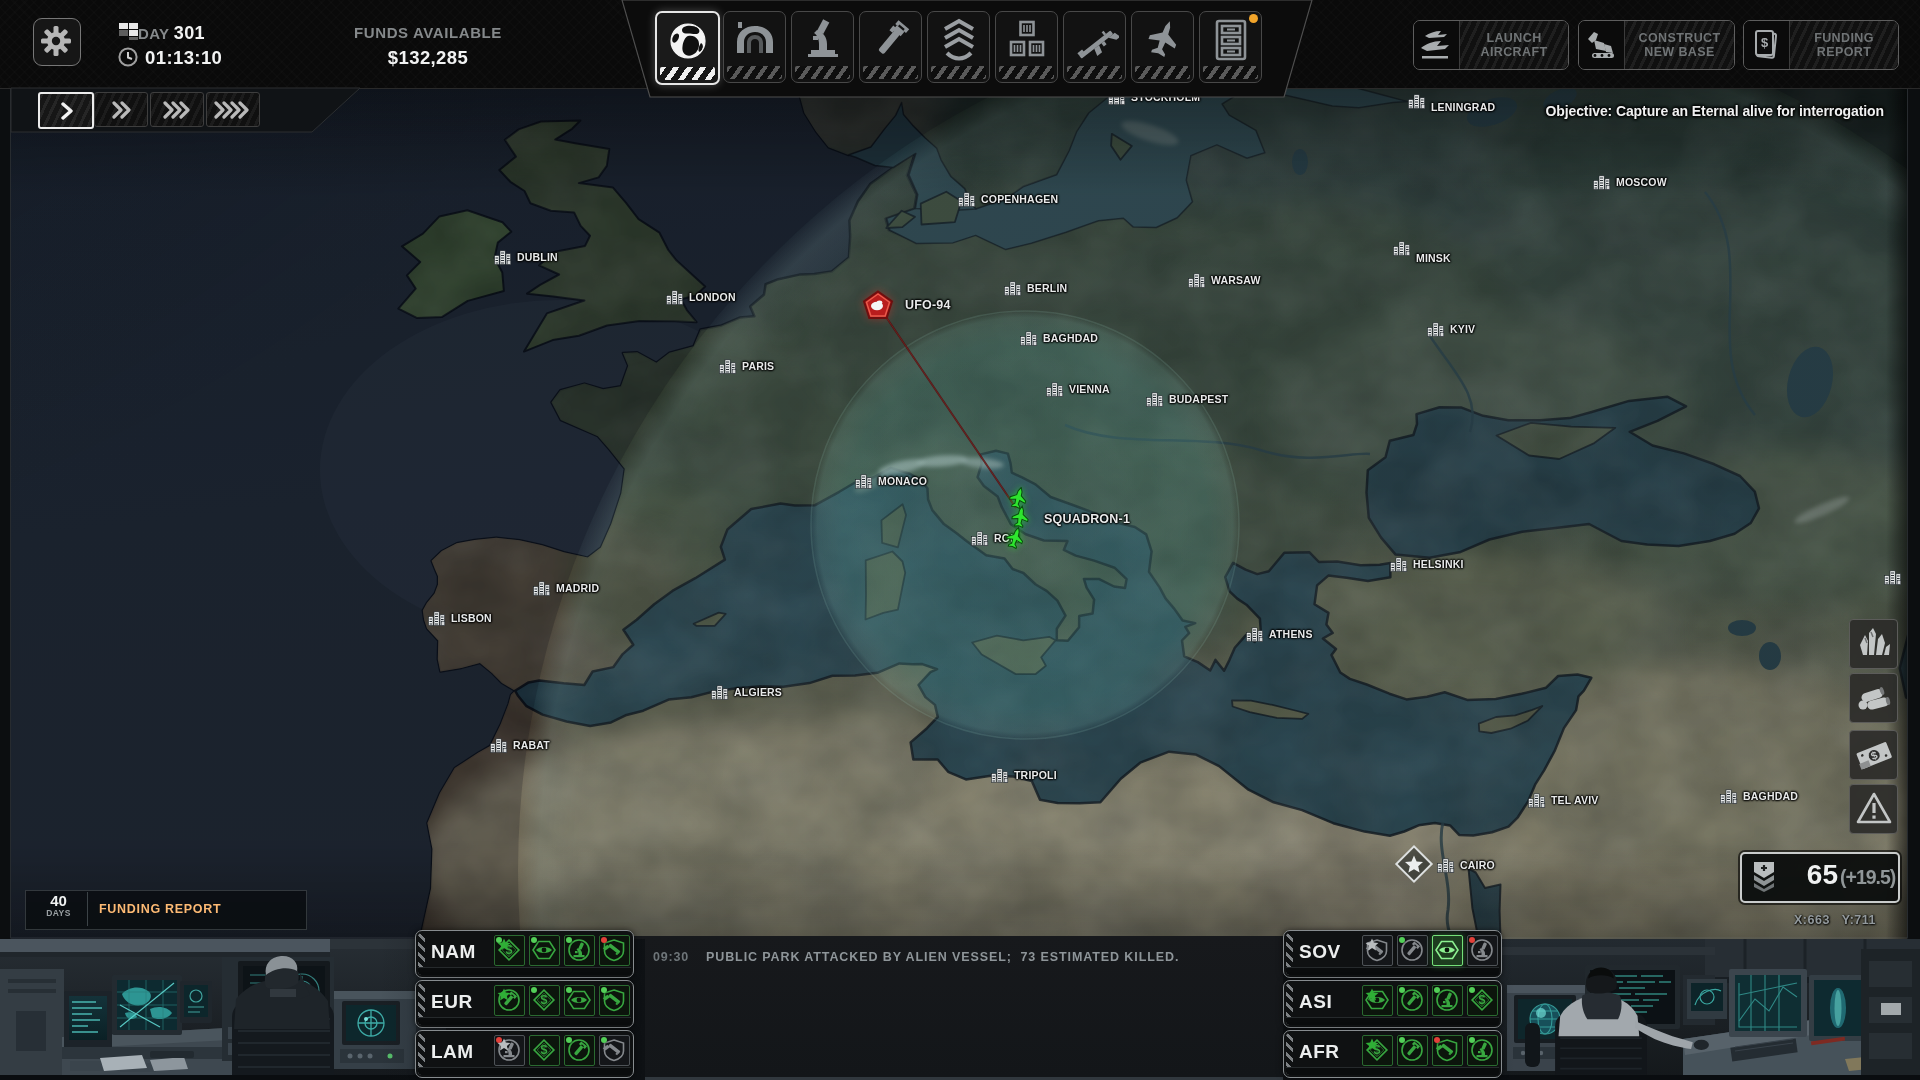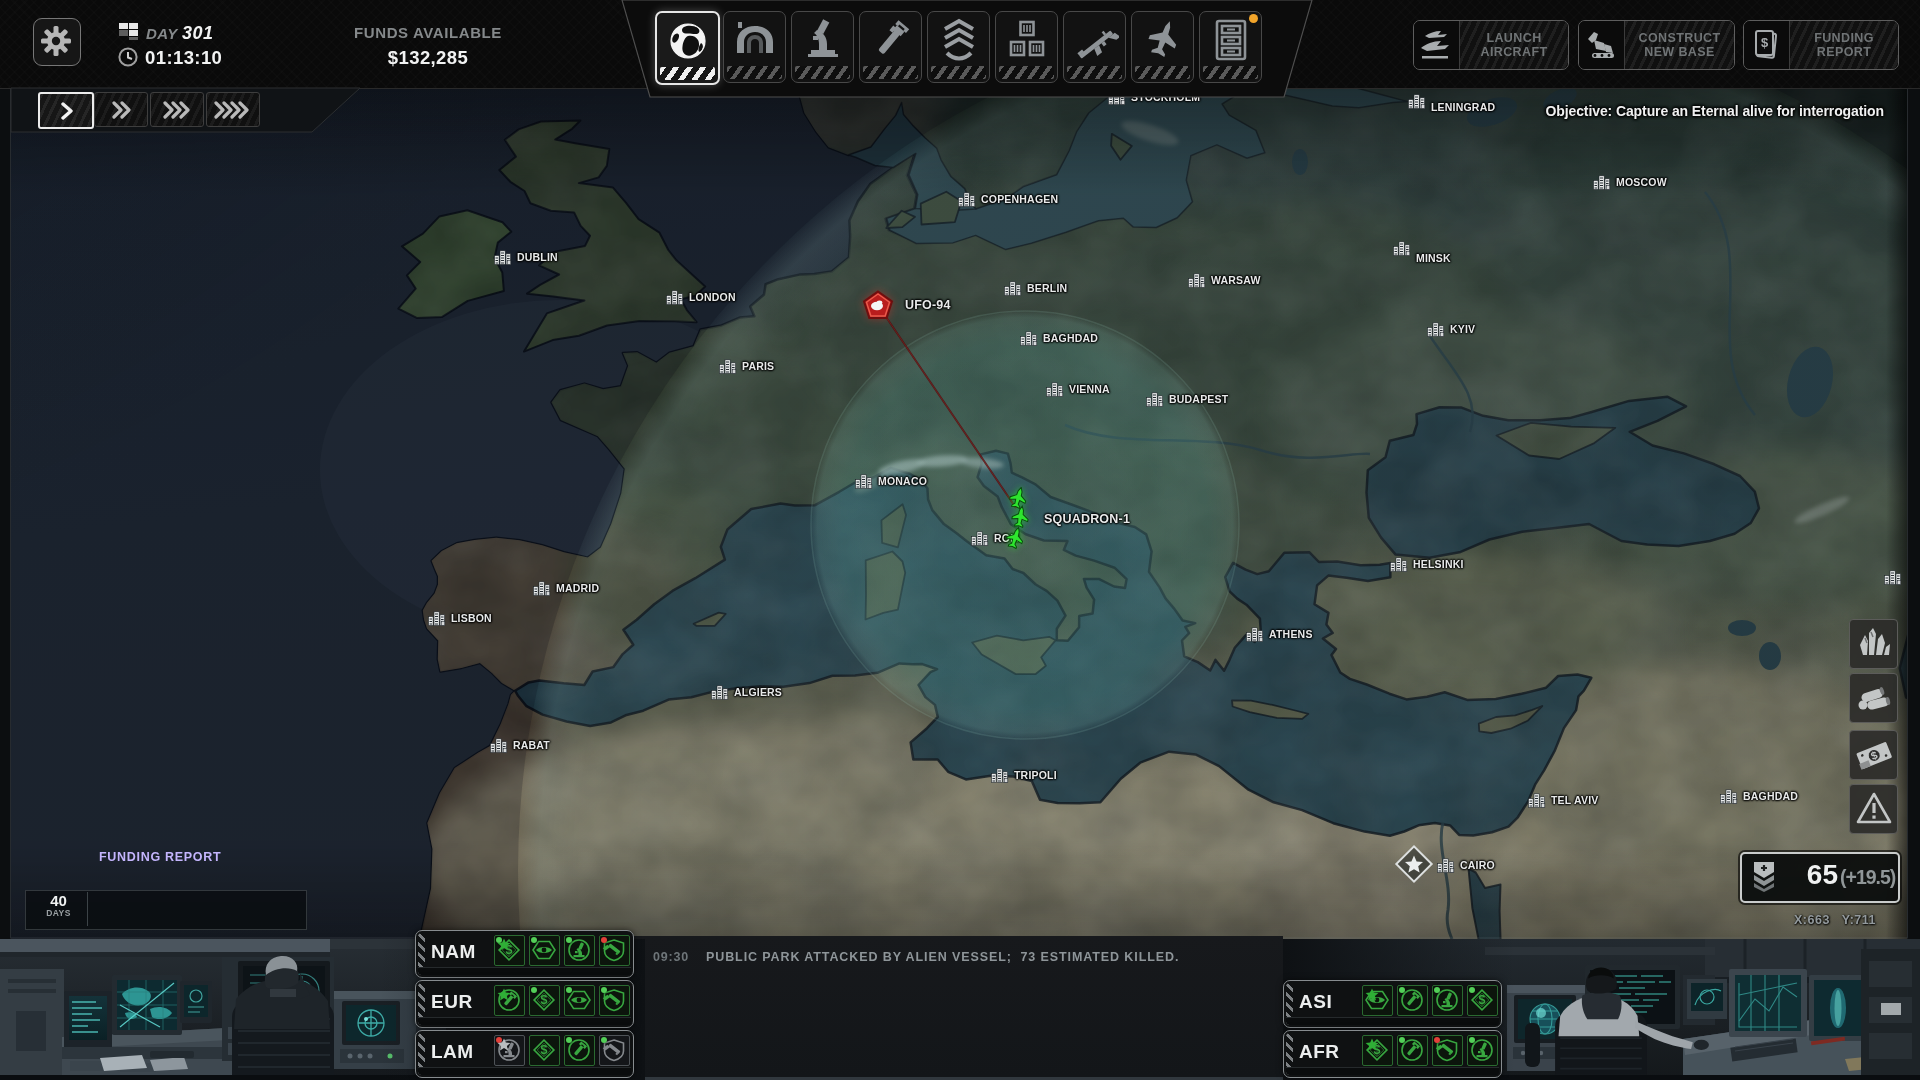--- a/index.html
+++ b/index.html
@@ -207,21 +207,21 @@
         <rect x="12" y="2" width="9" height="6"></rect>
  <rect x="2" y="9" width="9" height="6" fill="#5e5e5e"></rect>
         <rect x="12" y="9" width="9" height="6"></rect>
  <rect x="12" y="16" width="9" height="3" fill="#5e5e5e"></rect>
       </g>
  <g>
         <circle cx="11" cy="36" r="8.6" fill="none" stroke="#9f9f9f" stroke-width="2"></circle>
  <path d="M11,31 L11,36.5 L15,38" stroke="#cfcfcf" stroke-width="2" fill="none"></path>
       </g>
 </svg>
-<div class="abs" style="z-index:21;left:146px;top:23px;font-size:15px;font-weight:bold;color:#85898b;letter-spacing:.4px;font-style:italic;">DAY <span style="font-size:18px;color:#f2f3f3;">301</span></div>
+<div class="abs" style="z-index:21;left:138px;top:23px;font-size:15px;font-weight:bold;color:#85898b;letter-spacing:.4px;">DAY <span style="font-size:18px;color:#f2f3f3;">301</span></div>
 <div class="abs" style="z-index:21;left:145px;top:47px;font-size:18.5px;font-weight:bold;color:#f2f3f3;letter-spacing:.4px;">01:13:10</div>
 <div class="abs" style="z-index:21;left:280px;top:24px;width:296px;text-align:center;font-size:15px;font-weight:bold;color:#85898b;letter-spacing:.6px;">FUNDS AVAILABLE</div>
 <div class="abs" style="z-index:21;left:280px;top:47px;width:296px;text-align:center;font-size:18.5px;font-weight:bold;color:#f2f3f3;letter-spacing:.4px;">$132,285</div>
 
 <style>
 .navb{position:absolute;z-index:21;top:11px;width:61px;height:70px;background:#121212;border:1px solid #484848;border-radius:7px;}
 .navb .hatch{position:absolute;left:3px;right:3px;bottom:3px;height:13px;border-radius:2px;
   background:repeating-linear-gradient(125deg,#5a5a5a 0 4px,#0e0e0e 4px 10px);}
 .navb.sel{border:2px solid #e6e6e6;box-shadow:0 0 10px rgba(255,255,255,0.25);background:#1a1a1a;}
 .navb.sel .hatch{background:repeating-linear-gradient(125deg,#f0f0f0 0 5px,#161616 5px 11px);}
@@ -637,21 +637,21 @@
 <div class="abs" style="left:1776px;top:859px;width:62px;text-align:right;font-size:28px;font-weight:bold;color:#eff1f1;">65</div>
 <div class="abs" style="left:1840px;top:866px;font-size:19.5px;font-weight:bold;color:#909698;letter-spacing:-1px;">(+19.5)</div>
 
 <div class="abs" style="left:1794px;top:913px;font-size:12.5px;font-weight:bold;color:#939a9d;letter-spacing:.5px;text-shadow:0 1px 2px #000,1px 0 2px #000;">X:663&nbsp;&nbsp;&nbsp;Y:711</div>
 
 <div class="abs" style="left:25px;top:890px;width:280px;height:38px;background:rgba(10,14,16,0.82);border:1px solid rgba(90,98,102,0.5);"></div>
 <div class="abs" style="left:30px;top:892px;width:57px;height:34px;border-right:1px solid #3c4347;text-align:center;">
  <div style="font-size:15px;font-weight:bold;color:#f0f2f2;line-height:17px;">40</div>
  <div style="font-size:8.5px;font-weight:bold;color:#9aa0a3;line-height:9px;letter-spacing:.4px;">DAYS</div>
     </div>
-<div class="abs" style="left:99px;top:850px;font-size:12.5px;font-weight:bold;color:#c4b5fd;letter-spacing:.7px;">FUNDING REPORT</div>
+<div class="abs" style="left:99px;top:902px;font-size:12.5px;font-weight:bold;color:#fdba74;letter-spacing:.7px;">FUNDING REPORT</div>
 
 <style>
 .rpan{position:absolute;z-index:8;width:217px;height:46px;background:#0f1112;border:1.5px solid #878c8f;border-radius:7px;box-shadow:0 0 6px rgba(0,0,0,0.6);}
 .rpan .hedge{position:absolute;left:2px;top:2px;bottom:2px;width:7px;border-radius:4px 0 0 4px;
  background:repeating-linear-gradient(45deg,#7d8184 0 2.5px,#101213 2.5px 7px);}
 .rpan .bstrip{position:absolute;left:2px;right:2px;bottom:2px;height:7px;background:#0a0c0d;border-top:1px solid #262a2c;border-radius:0 0 4px 4px;}
 .rlab{position:absolute;left:15px;top:10px;font-size:19px;font-weight:bold;color:#eceeee;letter-spacing:.5px;font-stretch:condensed;}
 .tile{position:absolute;top:4px;width:29px;height:29px;border:1px solid;border-radius:2px;}
 .tile svg{position:absolute;left:2px;top:2px;}
 .tg{background:#0c150c;border-color:#2a6a30;color:#38a740;}
@@ -789,20 +789,50 @@
         </svg>
   <div class="dot dG"></div>
  </div>
  <div class="tile tdim" style="left:183px">
   <svg width="24" height="24" viewBox="0 0 24 24">
           <use href="#i-gun"></use>
         </svg>
   <div class="dot dG"></div>
  </div>
 </div>
+<div class="rpan" style="left:1283px;top:930px">
+      <div class="hedge"></div>
+      <div class="bstrip"></div>
+      <div class="rlab">SOV</div>
+ <div class="tile tdim" style="left:78px">
+  <svg width="24" height="24" viewBox="0 0 24 24">
+          <use href="#i-gun"></use>
+        </svg>
+  <svg class="star" width="14" height="14" viewBox="0 0 14 14" style="color:#b9bdbf">
+          <use href="#i-star"></use>
+        </svg>
+ </div>
+ <div class="tile tdim" style="left:113px">
+  <svg width="24" height="24" viewBox="0 0 24 24">
+          <use href="#i-wrench"></use>
+        </svg>
+  <div class="dot dG"></div>
+ </div>
+ <div class="tile thot" style="left:148px">
+  <svg width="24" height="24" viewBox="0 0 24 24">
+          <use href="#i-eye"></use>
+        </svg>
+ </div>
+ <div class="tile tdim" style="left:183px">
+  <svg width="24" height="24" viewBox="0 0 24 24">
+          <use href="#i-micro"></use>
+        </svg>
+  <div class="dot dR"></div>
+ </div>
+</div>
 <div class="rpan" style="left:1283px;top:980px">
       <div class="hedge"></div>
       <div class="bstrip"></div>
       <div class="rlab">ASI</div>
  <div class="tile tg" style="left:78px">
   <svg width="24" height="24" viewBox="0 0 24 24">
           <use href="#i-eye"></use>
         </svg>
   <svg class="star" width="14" height="14" viewBox="0 0 14 14" style="color:#2fae36">
           <use href="#i-star"></use>

